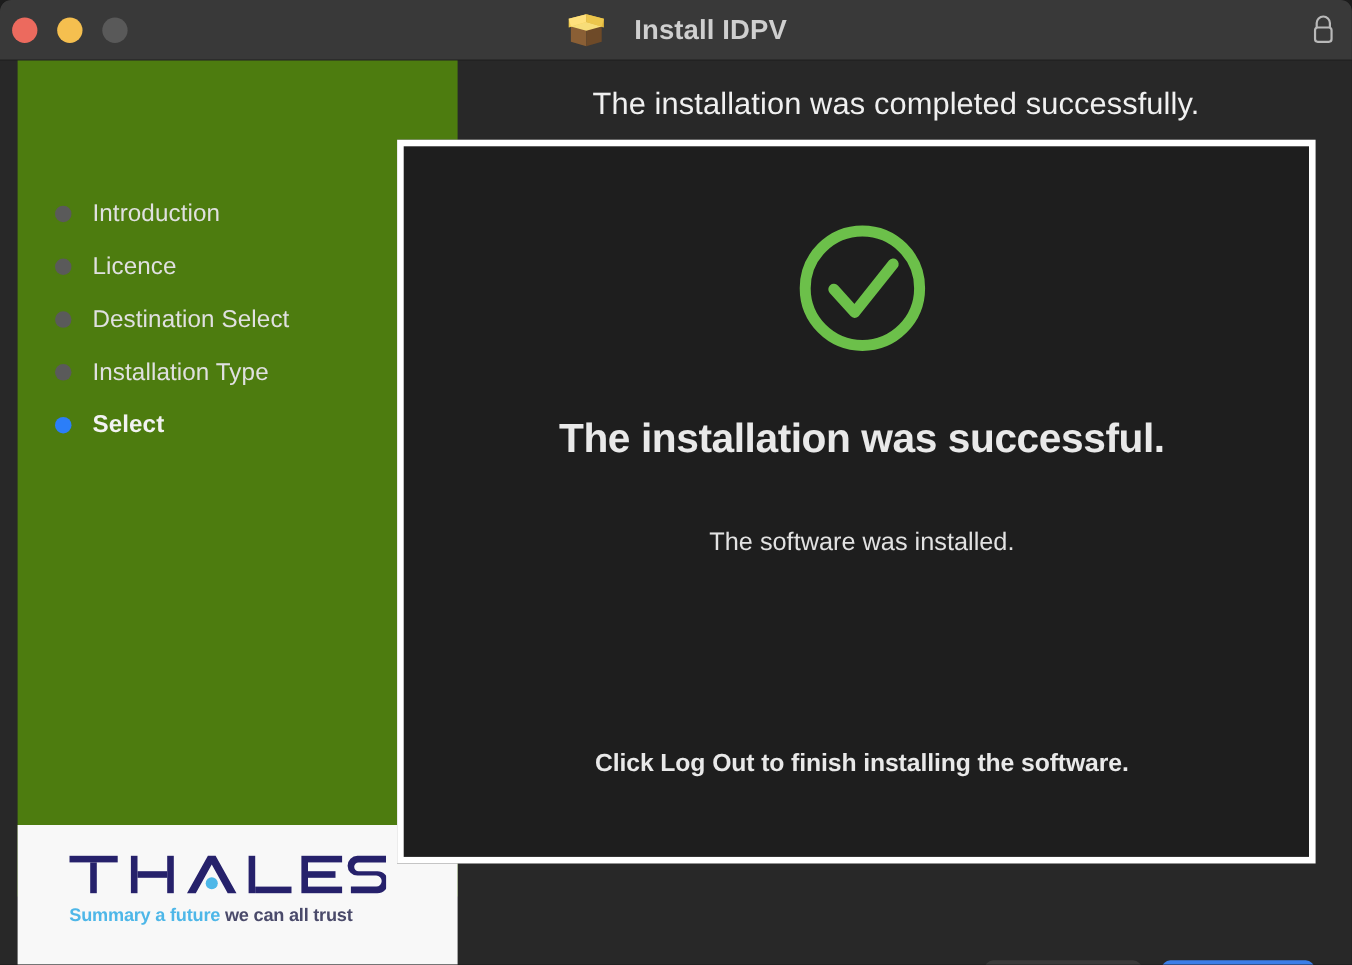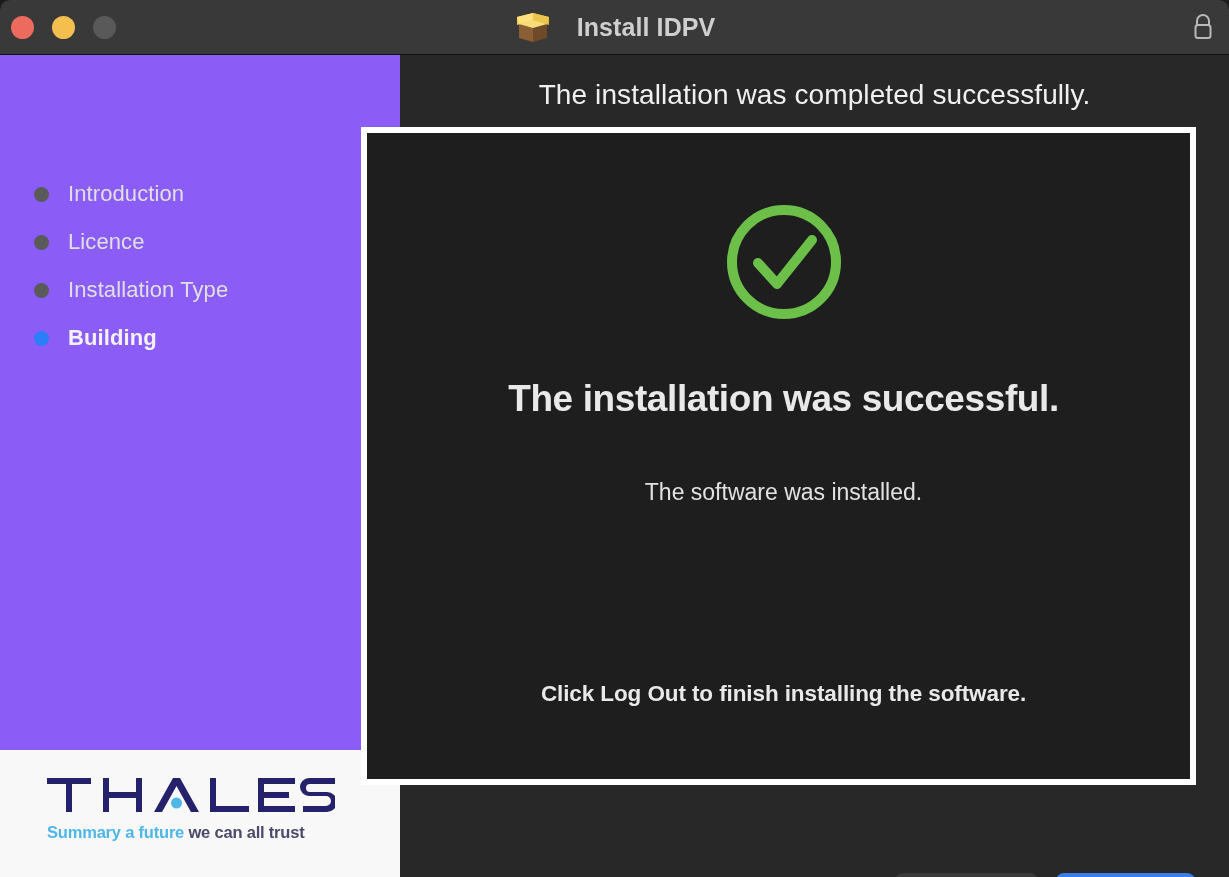--- a/index.html
+++ b/index.html
@@ -80,24 +80,24 @@
   .content-area {
     position: absolute;
     left: 0; top: 55px;
     width: 1229px;
     height: 822px;
   }
 
   
   .sidebar {
     position: absolute;
-    left: 0; top: 0;
+    left: 16px; top: 0;
     width: 400px;
     height: 760px;
-    background: #8b5cf6;
+    background: #4d7c0f;
   }
   .steps {
     position: absolute;
     left: 34px;
     top: 115px;
     width: 340px;
   }
   .step {
     display: flex;
     align-items: center;
@@ -289,30 +289,34 @@
         <div class="step">
           <span class="step-dot"></span>
           <span class="step-label">Introduction</span>
         </div>
 
         <div class="step">
           <span class="step-dot"></span>
           <span class="step-label">Licence</span>
         </div>
 
-
         <div class="step">
           <span class="step-dot"></span>
+          <span class="step-label">Destination Select</span>
+        </div>
+
+        <div class="step">
+          <span class="step-dot"></span>
           <span class="step-label">Installation Type</span>
         </div>
 
 
         <div class="step active">
           <span class="step-dot"></span>
-          <span class="step-label">Building</span>
+          <span class="step-label">Select</span>
         </div>
 
       </div>
 
       <div class="logo-panel">
         <div class="logo-wrap">
           <svg class="thales-word" viewBox="0 0 288 40">
             <g fill="#26216b">
 
               <rect x="0" y="1" width="44" height="6"></rect>

